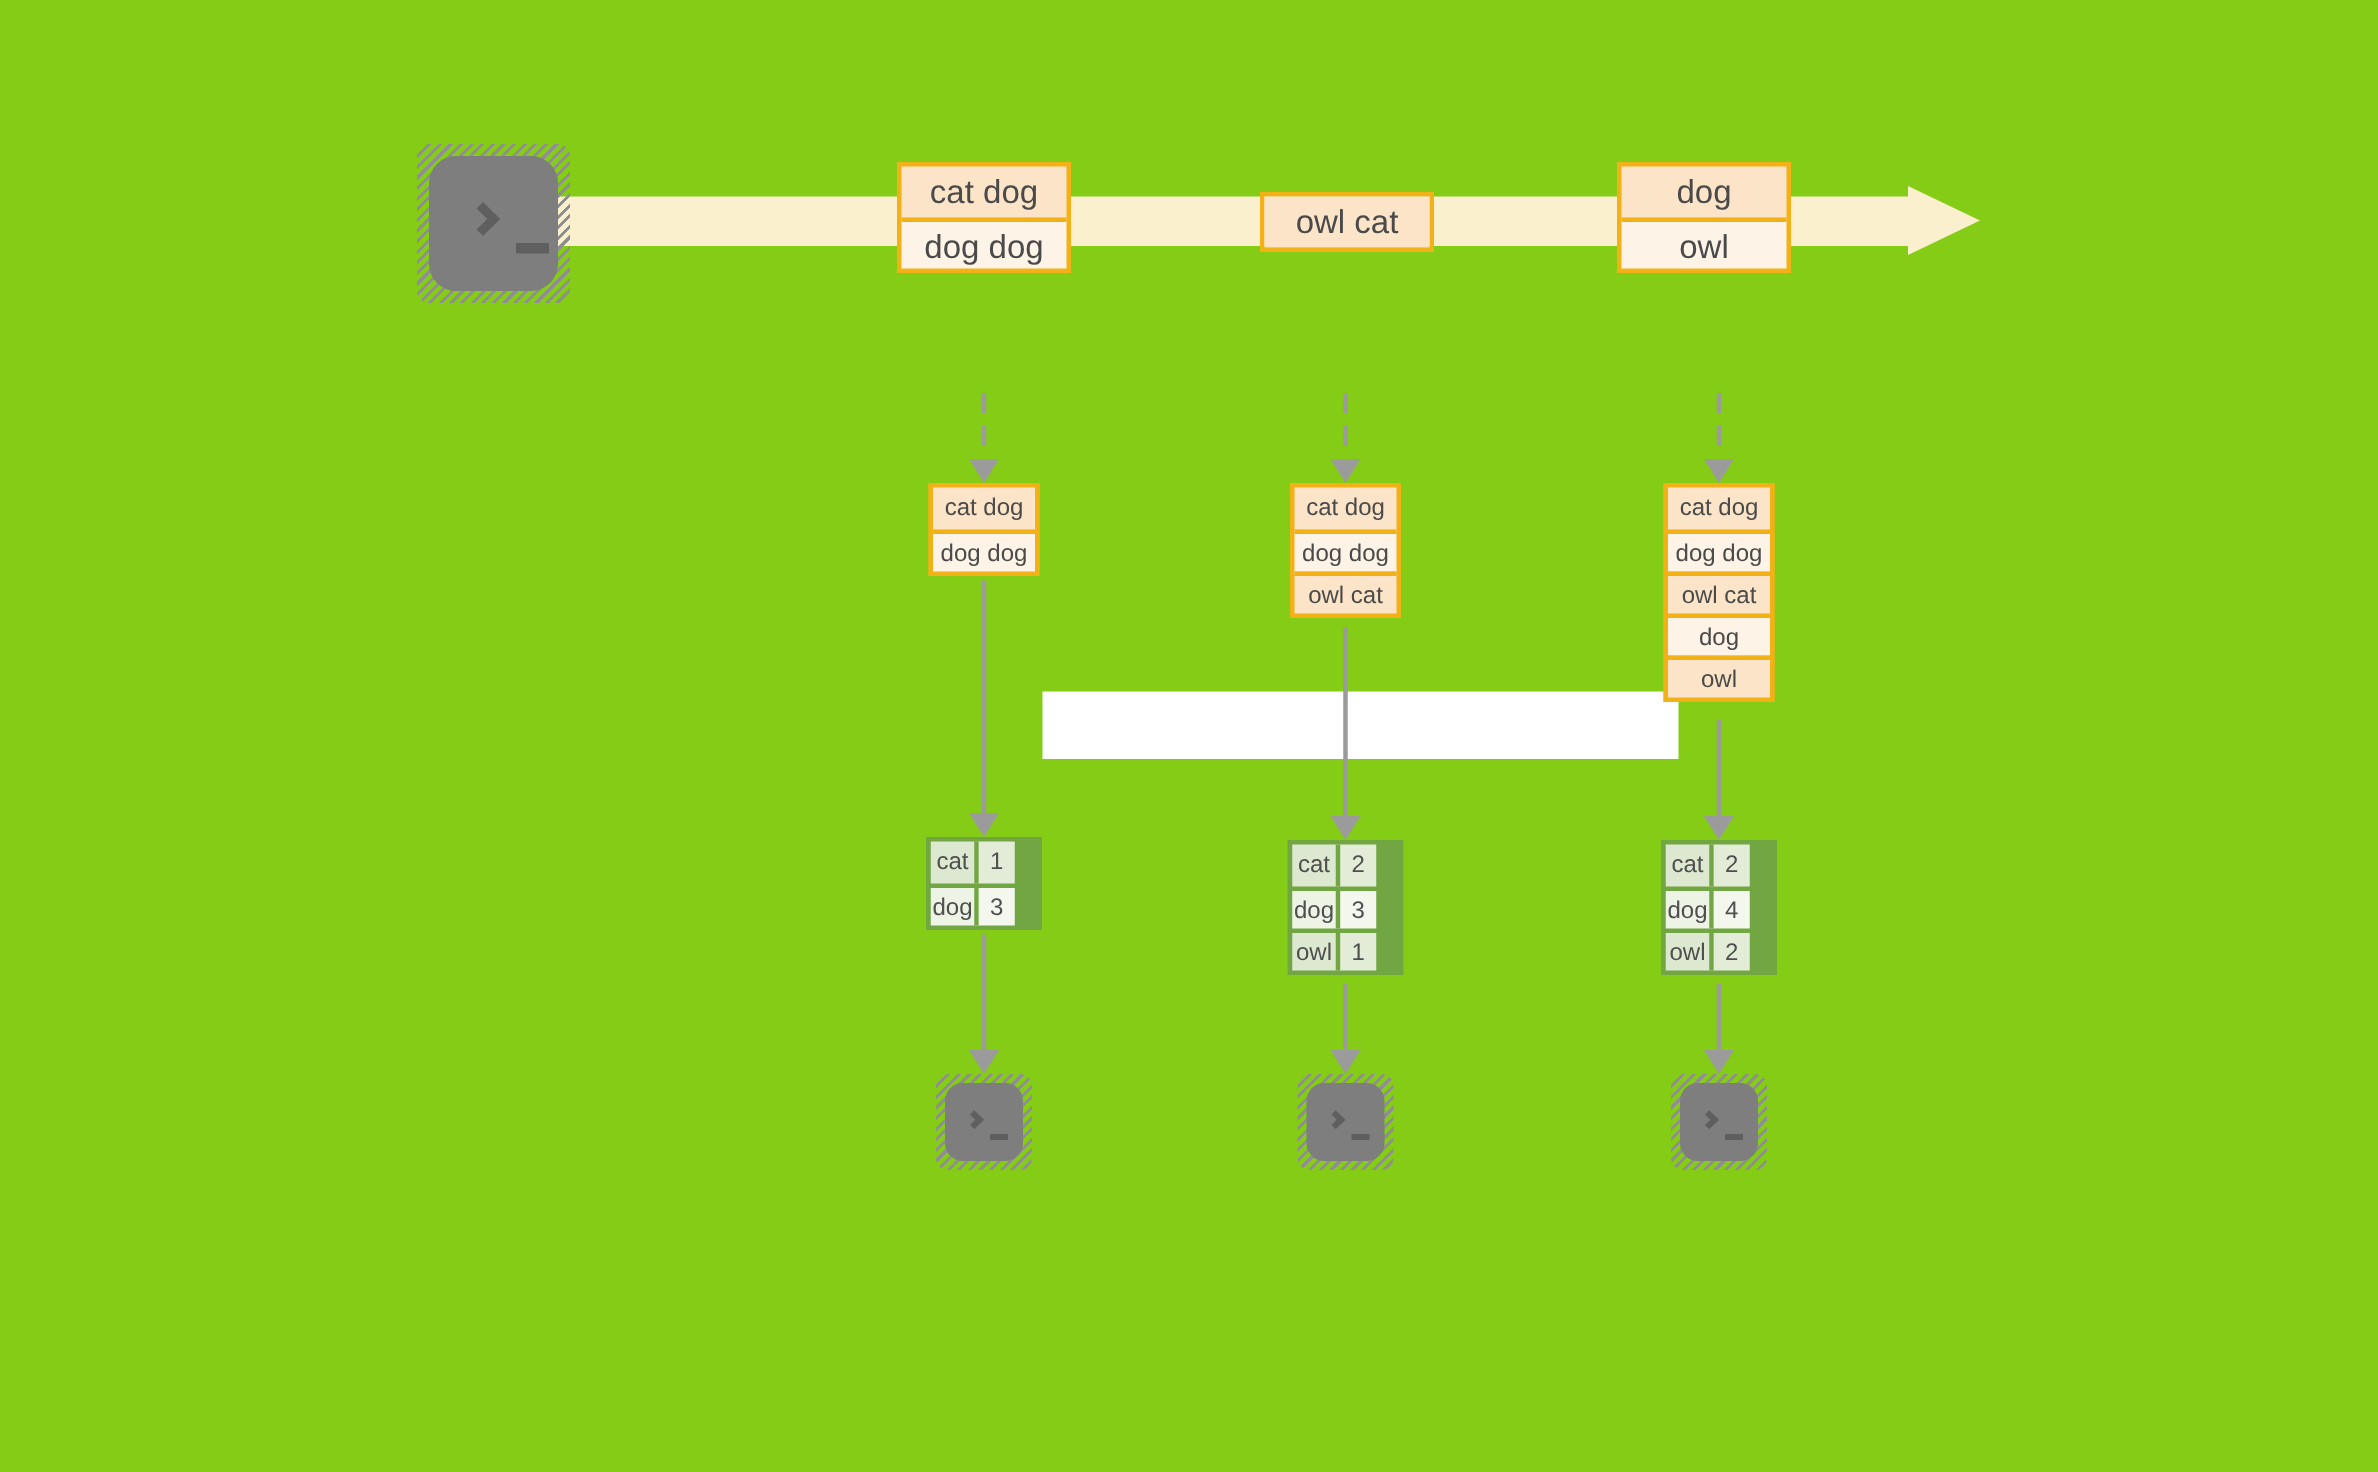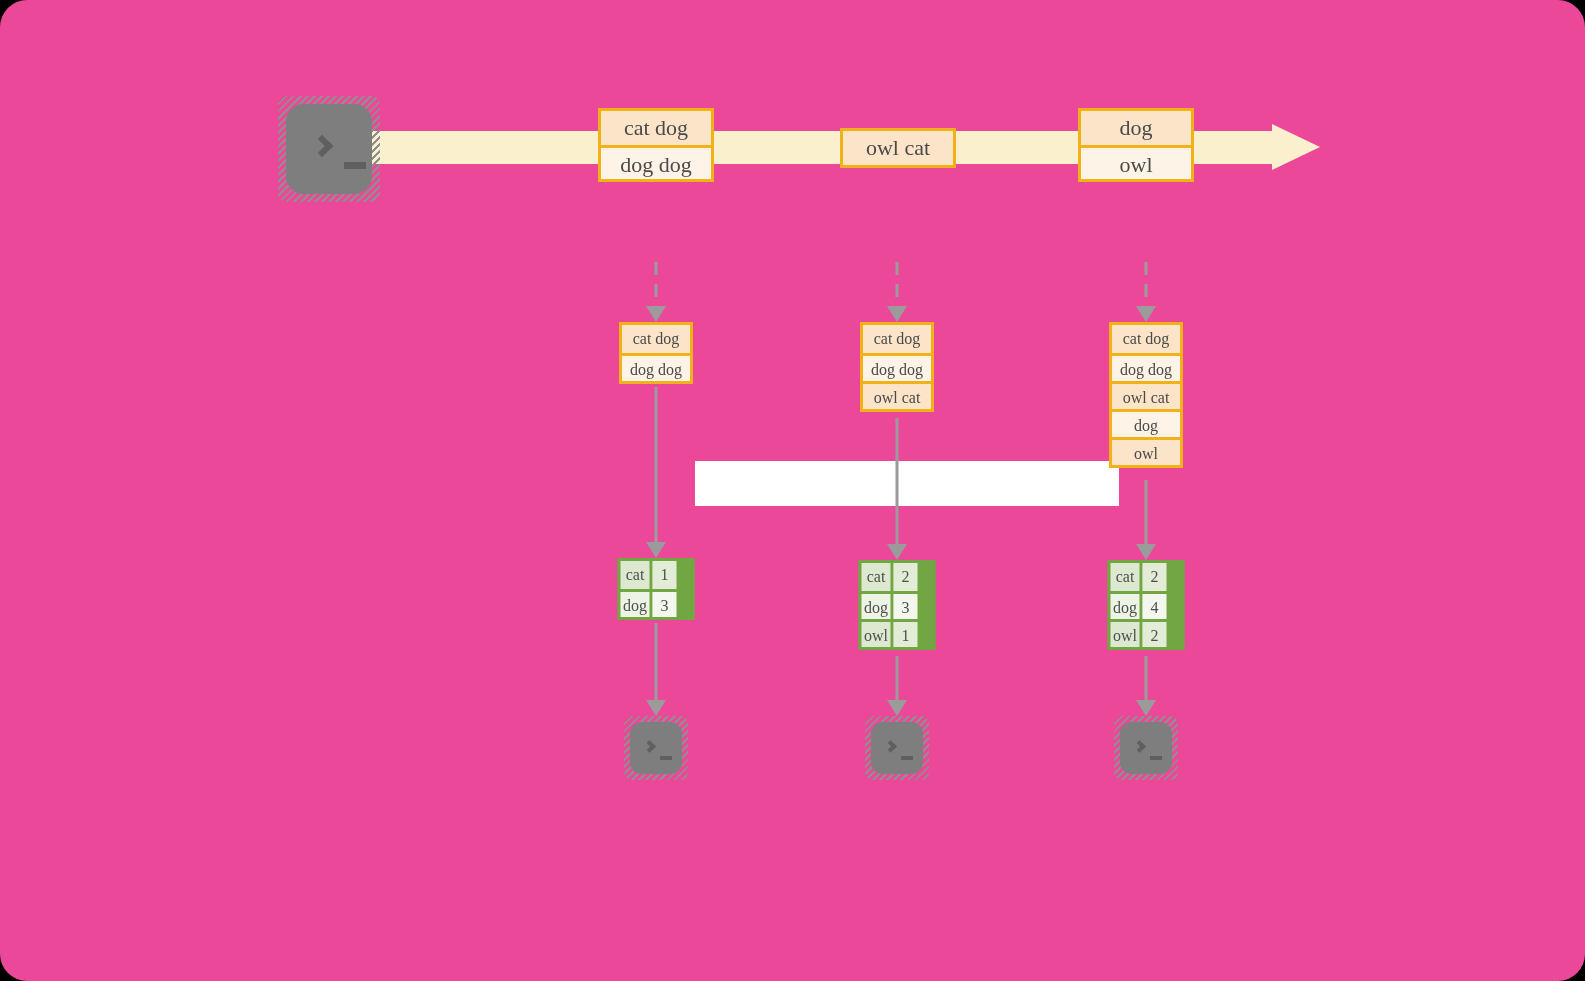--- a/index.html
+++ b/index.html
@@ -1,22 +1,21 @@
 <!DOCTYPE html>
 <html><head>
 <meta charset="utf-8">
 <style>
   html, body { margin:0; padding:0; background:#000; }
   * { box-sizing: border-box; }
   .canvas {
     position: relative; width: 1585px; height: 981px;
-    background: #ec4899; overflow: hidden;
-    font-family: Liberation Serif, serif;
+    background: #84cc16; overflow: hidden;
+    font-family: Liberation Sans, sans-serif;
     color: #4a4a4a;
-    border-radius: 27px;
   }
 
   
   .stream-band { position:absolute; left:368px; top:131px; width:904px; height:33px; background:#FAF0CD; z-index:0; }
   .stream-head { position:absolute; left:1272px; top:124px; width:0; height:0;
     border-left:48px solid #FAF0CD; border-top:23px solid transparent; border-bottom:23px solid transparent; z-index:0; }
 
   
   .term { position:absolute; }
   .term .hatch { position:absolute; inset:0; border-radius:8px;

